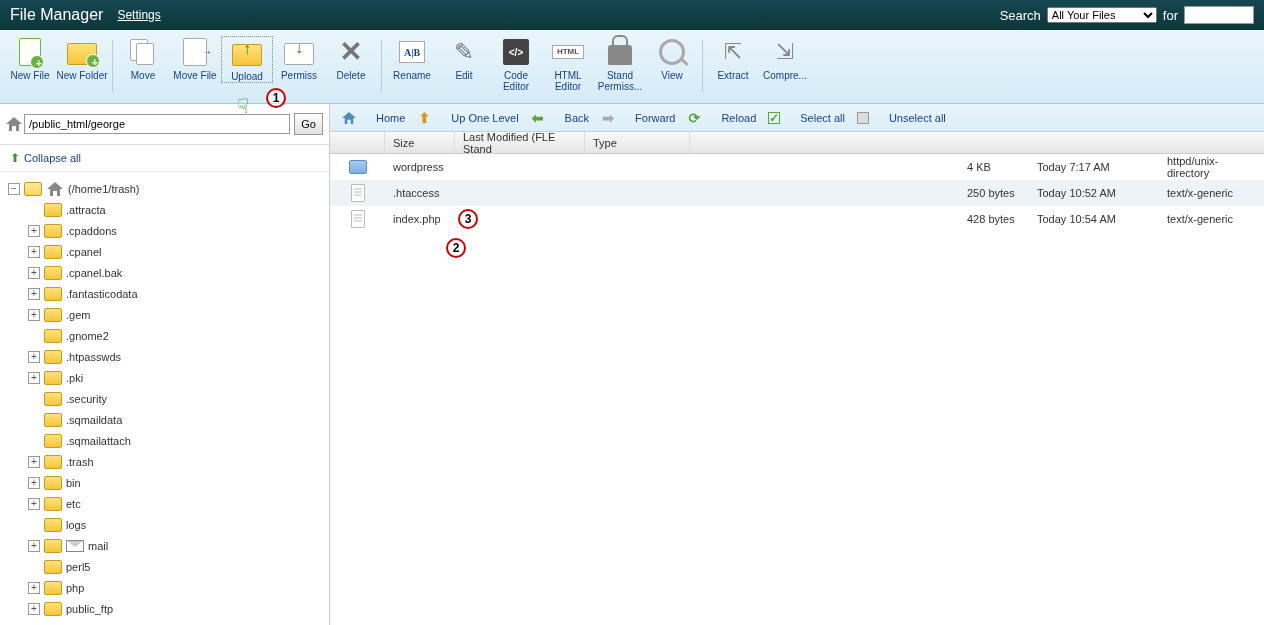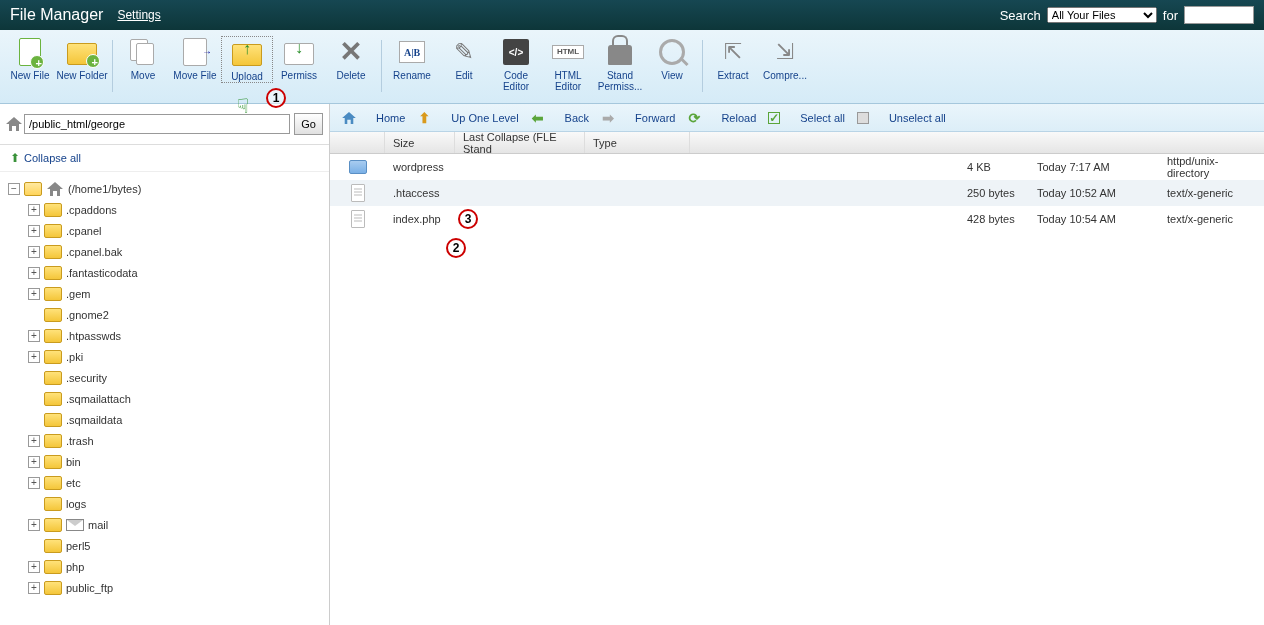--- a/index.html
+++ b/index.html
@@ -231,24 +231,29 @@
     </div>
     <div class="tree">
       <div class="tree-row lvl0 root">
         <span class="exp">−</span>
         <span class="fold open"></span>
         <span class="home-ic2">
             <svg class="home-svg" width="16" height="14" viewBox="0 0 16 14">
               <polygon points="8,0 16,7 13,7 13,14 10,14 10,9 6,9 6,14 3,14 3,7 0,7"></polygon>
             </svg>
           </span>
-        <span class="lbl">(/home1/bytes)</span>
+        <span class="lbl">(/home1/trash)</span>
       </div>
       <div id="tree-items">
           <div class="tree-row lvl1">
+            <span class="exp none"></span>
+            <span class="fold"></span>
+            <span class="lbl">.attracta</span>
+          </div>
+          <div class="tree-row lvl1">
             <span class="exp">+</span>
             <span class="fold"></span>
             <span class="lbl">.cpaddons</span>
           </div>
           <div class="tree-row lvl1">
             <span class="exp">+</span>
             <span class="fold"></span>
             <span class="lbl">.cpanel</span>
           </div>
           <div class="tree-row lvl1">
@@ -282,26 +287,26 @@
             <span class="lbl">.pki</span>
           </div>
           <div class="tree-row lvl1">
             <span class="exp none"></span>
             <span class="fold"></span>
             <span class="lbl">.security</span>
           </div>
           <div class="tree-row lvl1">
             <span class="exp none"></span>
             <span class="fold"></span>
+            <span class="lbl">.sqmaildata</span>
+          </div>
+          <div class="tree-row lvl1">
+            <span class="exp none"></span>
+            <span class="fold"></span>
             <span class="lbl">.sqmailattach</span>
-          </div>
-          <div class="tree-row lvl1">
-            <span class="exp none"></span>
-            <span class="fold"></span>
-            <span class="lbl">.sqmaildata</span>
           </div>
           <div class="tree-row lvl1">
             <span class="exp">+</span>
             <span class="fold"></span>
             <span class="lbl">.trash</span>
           </div>
           <div class="tree-row lvl1">
             <span class="exp">+</span>
             <span class="fold"></span>
             <span class="lbl">bin</span>
@@ -372,21 +377,21 @@
           <span>Select all</span>
         </span>
       <span class="ab-btn">
           <span class="aic unsel"></span>
           <span>Unselect all</span>
         </span>
     </div>
     <div class="table-head">
       <div class="th icon"></div>
       <div class="th size">Size</div>
-      <div class="th mod">Last Collapse (FLE Stand</div>
+      <div class="th mod">Last Modified (FLE Stand</div>
       <div class="th type">Type</div>
     </div>
     <div class="table-body" id="file-rows">
         <div class="tr">
           <div class="td icon">
             <div class="fic-folder"></div>
           </div>
           <div class="td name">wordpress</div>
           <div class="td size">4 KB</div>
           <div class="td mod">Today 7:17 AM</div>

